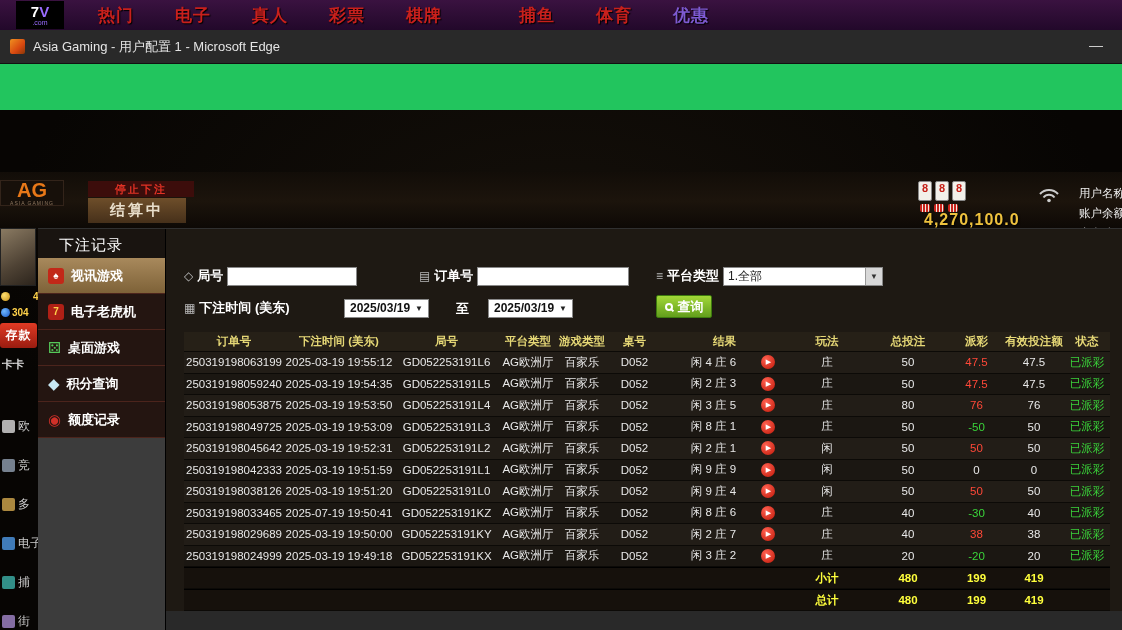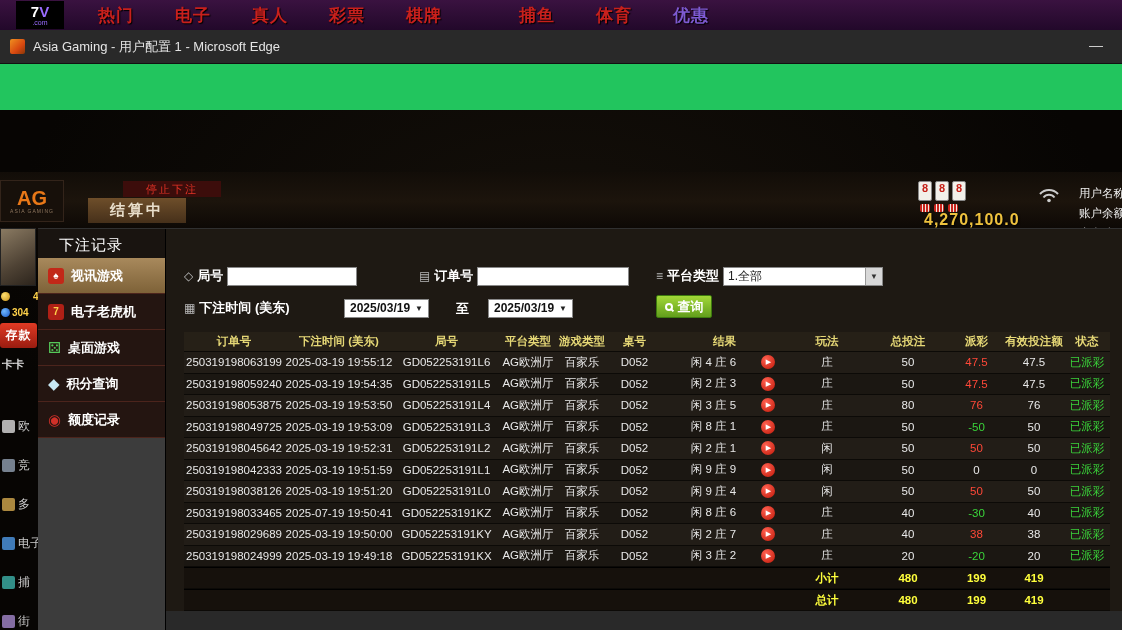--- a/index.html
+++ b/index.html
@@ -34,26 +34,26 @@
                    border-bottom:none; border-radius:4px 4px 0 0; }
   #lock .lbody { position:absolute; bottom:0; left:0; width:13px; height:9px; background:#8a8a8a; border-radius:1px; }
   #url-text { margin-left:18px; font-size:15px; color:#6e6e6e; letter-spacing:0.2px; }
   #refresh { position:absolute; right:-2px; top:11px; font-size:19px; color:#5a8a8a; width:24px; }
 
   
   #content { position:absolute; left:0; top:110px; width:1122px; height:520px;
              background:radial-gradient(ellipse at 50% 30%, #15100a 0%, #070503 70%); overflow:hidden; }
   .scene-band { position:absolute; left:0; top:62px; width:1122px; height:58px;
                 background:linear-gradient(#120d08,#1c140c 50%,#0c0805); }
-  #ag-box { position:absolute; left:0; top:70px; width:64px; height:42px; background:#17100a;
+  #ag-box { position:absolute; left:0; top:70px; width:64px; height:26px; background:#17100a;
             border:1px solid #33241a; display:flex; flex-direction:column; align-items:center; justify-content:center; }
   #ag-text { font-size:20px; font-weight:bold; color:#e87818; line-height:1; }
   #ag-sub { font-size:5px; color:#907860; letter-spacing:1px; }
-  #stopbet { position:absolute; left:88px; top:71px; width:98px; height:16px; background:#3c0d0b;
-             color:#e23225; font-size:11px; font-weight:normal; display:flex; align-items:center; justify-content:center; letter-spacing:2px;margin-left:35px; }
+  #stopbet { position:absolute; left:88px; top:71px; width:106px; height:16px; background:#3c0d0b;
+             color:#e23225; font-size:11px; font-weight:bold; display:flex; align-items:center; justify-content:center; letter-spacing:2px; }
   #settling { position:absolute; left:88px; top:88px; width:98px; height:25px;
               background:linear-gradient(#6e4e2a,#46301a); color:#e8decb; font-size:15px; font-weight:bold;
               display:flex; align-items:center; justify-content:center; letter-spacing:3px; }
   #cards { position:absolute; left:918px; top:71px; display:flex; gap:3px; }
   .card { width:14px; height:20px; background:#f2f0ea; border-radius:2px; border:1px solid #888;
           color:#c42018; font-size:11px; font-weight:bold; display:flex; align-items:flex-start; justify-content:center; }
   #chips { position:absolute; left:920px; top:94px; display:flex; gap:4px; }
   .chip { width:10px; height:8px; border-radius:2px;
           background:repeating-linear-gradient(90deg,#c8241c 0 2px,#f0e8e0 2px 3px); }
   #balance { position:absolute; left:924px; top:101px; font-size:16px; font-weight:bold; color:#eec23e;

